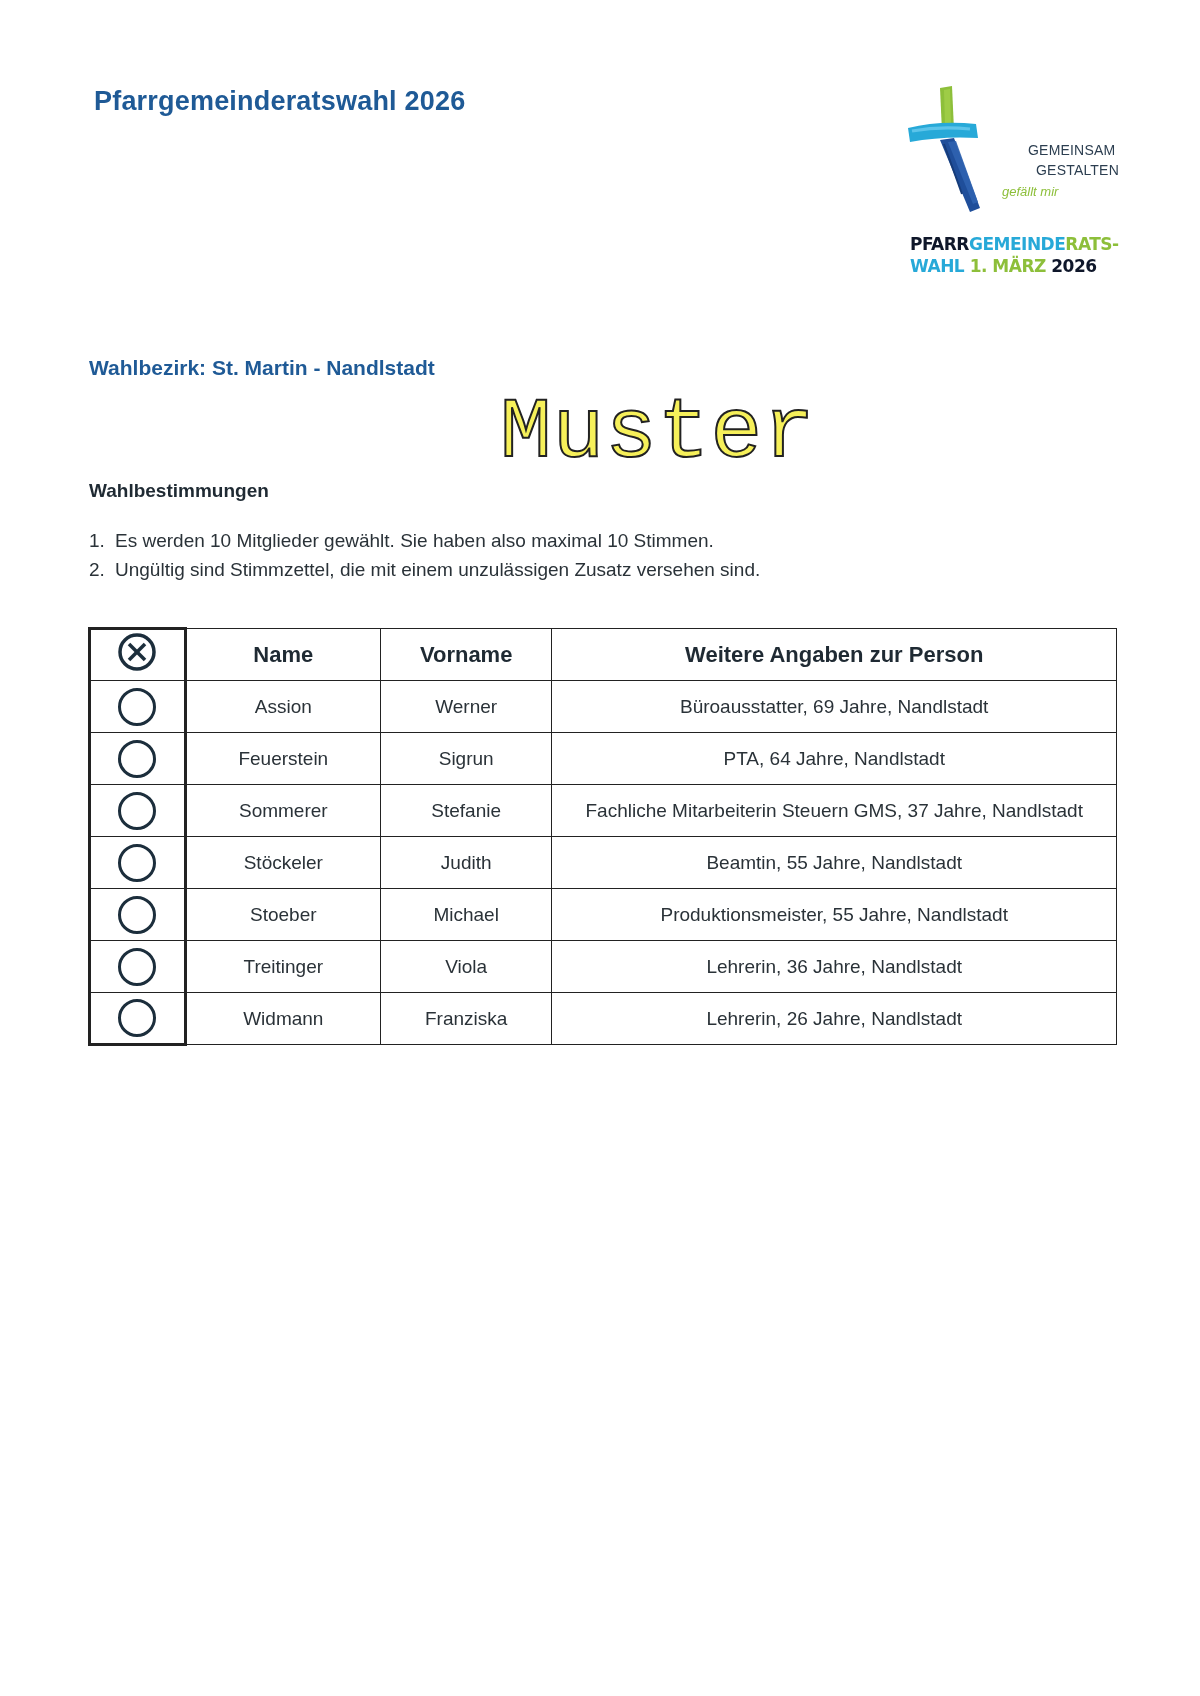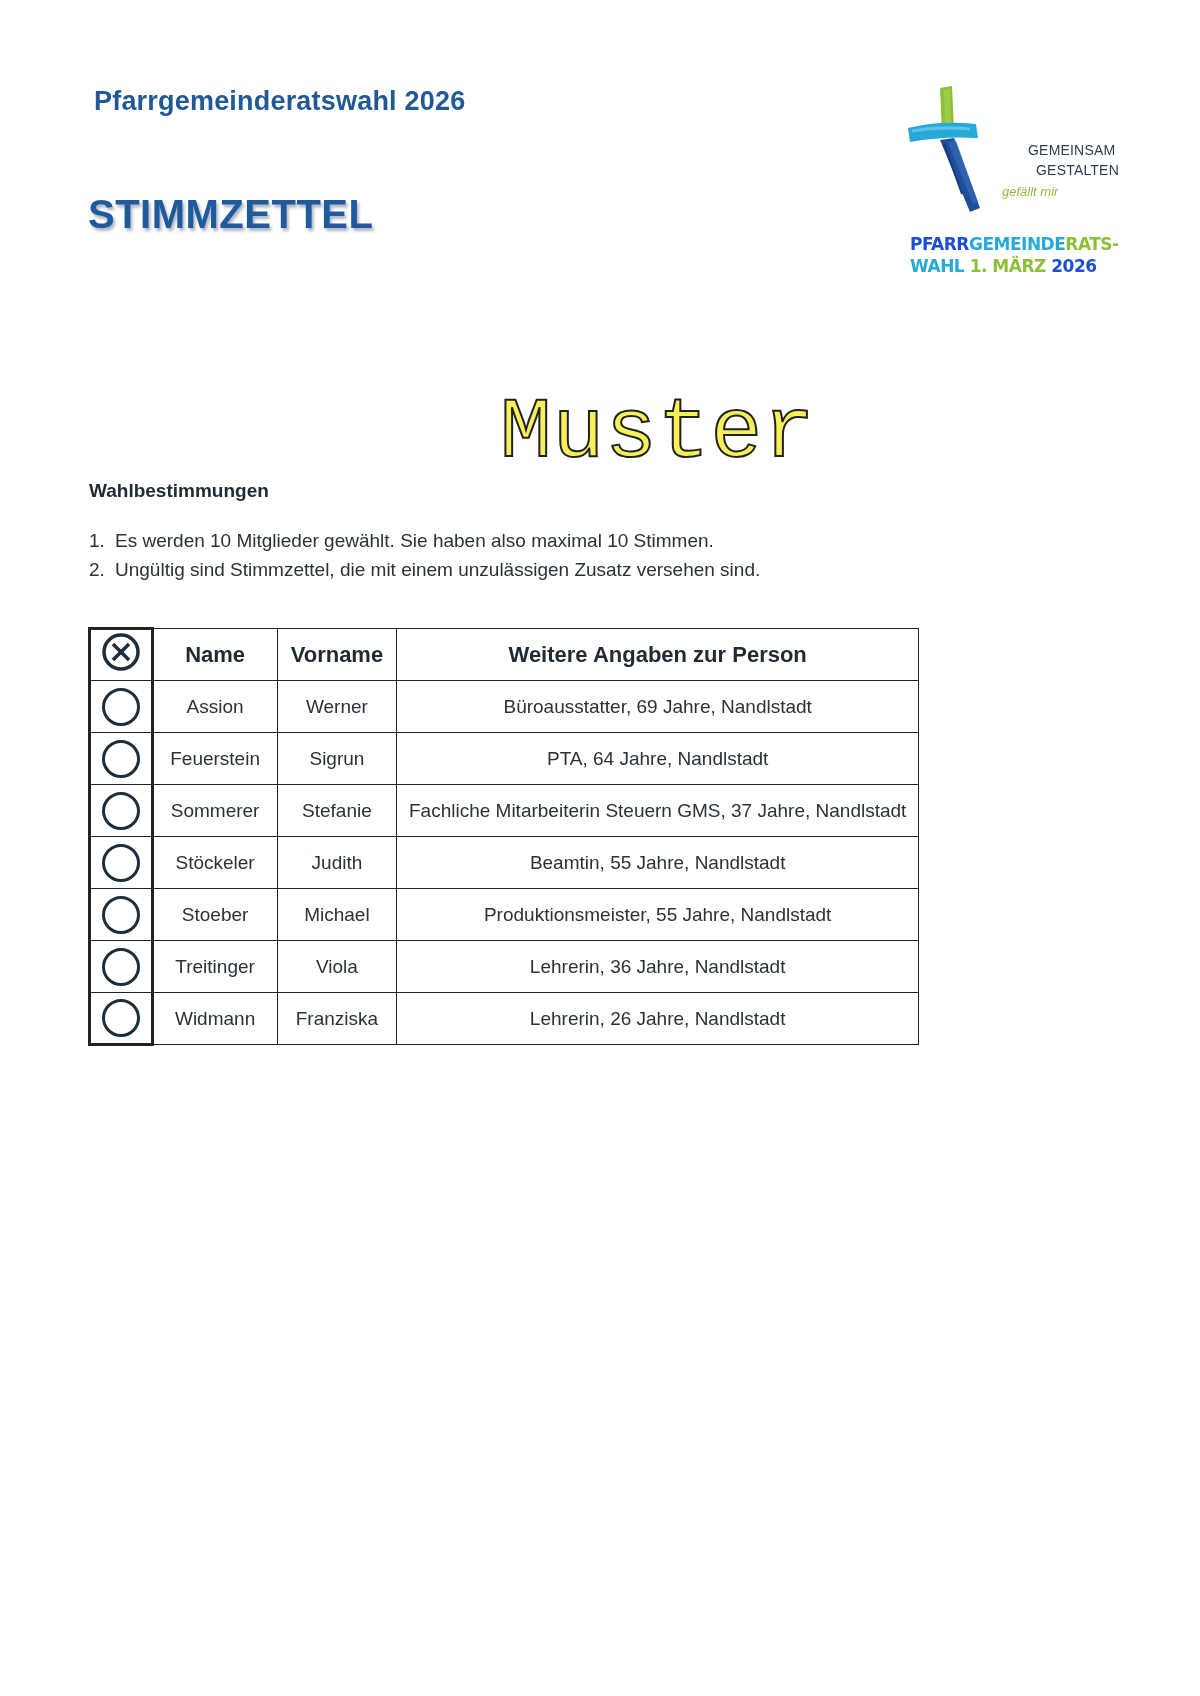--- a/index.html
+++ b/index.html
@@ -67,21 +67,21 @@
       position: absolute;
       left: 10px;
       font-size: 17px;
       font-weight: bold;
       letter-spacing: -0.5px;
       white-space: nowrap;
       font-family: "DejaVu Sans", sans-serif;
     }
     .logo-election-1 { top: 150px; }
     .logo-election-2 { top: 172px; }
-    .c-navy { color: #1d4ed8; }
+    .c-navy { color: #0f172a; }
     .c-cyan { color: #27a9d8; }
     .c-green { color: #8dbf3a; }
 
     .district {
       position: absolute;
       left: 89px;
       top: 356px;
       font-size: 21px;
       font-weight: bold;
       color: #1f5a96;
@@ -118,21 +118,21 @@
       line-height: 25px;
       display: flex;
     }
     .rules-list .num { width: 26px; }
 
     
     .ballot-table {
       position: absolute;
       left: 88px;
       top: 627px;
-      width: 831px;
+      width: 1029px;
       border-collapse: collapse;
       font-size: 19px;
       color: #2a3238;
     }
     .ballot-table th, .ballot-table td {
       border: 1.5px solid #222222;
       text-align: center;
       vertical-align: middle;
       height: 52px;
       padding: 0 4px;
@@ -166,21 +166,20 @@
       display: inline-block;
       vertical-align: middle;
     }
   </style>
 </head>
 <body>
 
 <div class="page">
 
   <div class="election-title">Pfarrgemeinderatswahl 2026</div>
-  <div class="ballot-title">STIMMZETTEL</div>
 
   <div class="logo">
     <svg width="190" height="140" viewBox="0 0 190 140">
 
       <path d="M40 4 L52 2 L54 46 L42 48 Z" fill="#8dbf3a"></path>
       <path d="M44 6 L50 5 L51 40 L45 41 Z" fill="#a3cf4a" opacity="0.8"></path>
 
       <path d="M8 44 Q40 36 76 40 L78 54 Q42 52 10 58 Z" fill="#27a9d8"></path>
       <path d="M12 47 Q40 42 70 45" stroke="#5cc4ea" stroke-width="3" fill="none"></path>
 
@@ -194,20 +193,21 @@
     <div class="logo-election-1">
       <span class="c-navy">PFARR</span><span class="c-cyan">GEMEINDE</span><span class="c-green">RATS-</span>
     </div>
     <div class="logo-election-2">
       <span class="c-cyan">WAHL</span>
       <span class="c-green">1. MÄRZ</span>
       <span class="c-navy">2026</span>
     </div>
   </div>
 
+  <div class="district">Wahlbezirk: St. Martin - Nandlstadt</div>
 
   <div class="watermark">Muster</div>
 
   <div class="rules-heading">Wahlbestimmungen</div>
   <ol class="rules-list">
     <li>
       <span class="num">1.</span>
       <span>Es werden 10 Mitglieder gewählt. Sie haben also maximal 10 Stimmen.</span>
     </li>
     <li>

